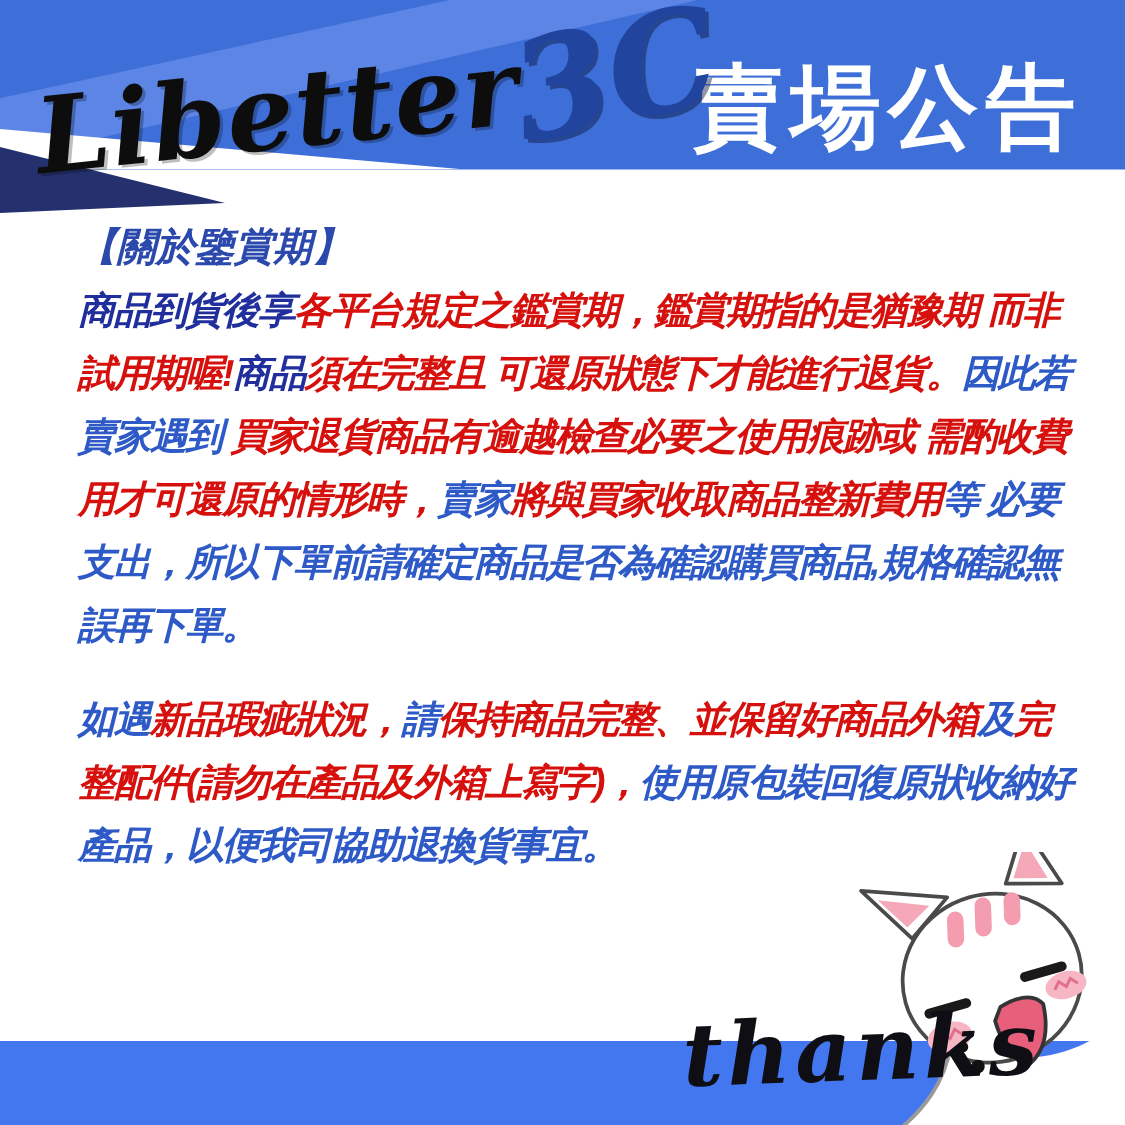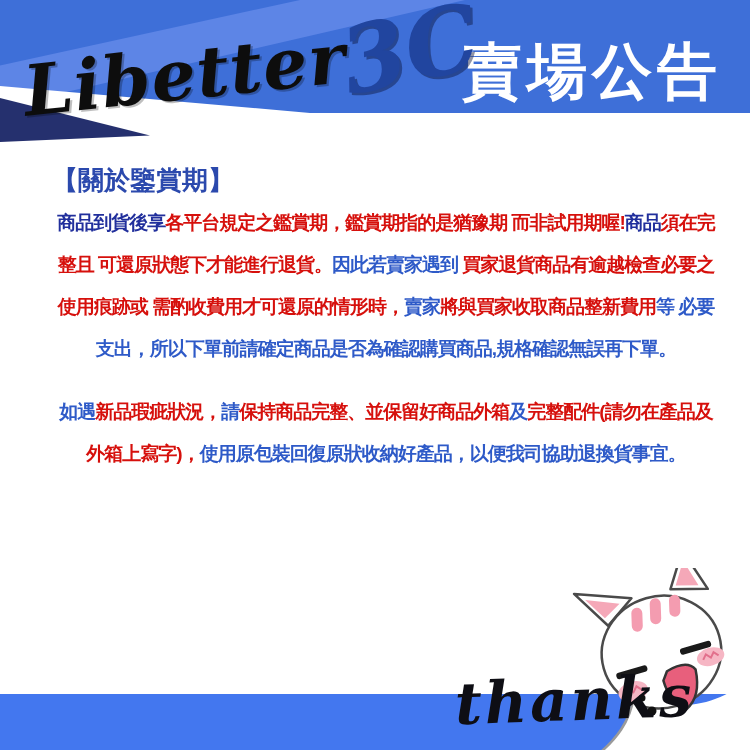--- a/index.html
+++ b/index.html
@@ -49,29 +49,29 @@
     text-shadow:2px 3px 0 rgba(10,20,60,0.45);
   }
   .banner-title {
     position:absolute; top:32px; right:28px; z-index:3;
     font-size:60px; font-weight:800; color:var(--banner_text);
     letter-spacing:5px;
   }
 
   
   .content {
-    position:absolute; top:158px; left:52px; width:668px; z-index:1;
+    position:absolute; top:142px; left:52px; width:668px; z-index:1;font-style:italic;
   }
   .section-title {
     font-size:26px; font-weight:800; color:var(--title_navy);
     line-height:44px;
   }
   .para {
-    font-size:19px; font-weight:800; line-height:42px;
-    letter-spacing:-1px; text-align:center;
+    font-size:25px; font-weight:800; line-height:42px;
+    letter-spacing:-1px; text-align:left;
   }
   .para + .para { margin-top:21px; }
   .run-navy { color:var(--navy); }
   .run-red  { color:var(--red); }
   .run-blue { color:var(--blue); }
 
   
   .band {
     position:absolute; left:0; top:694px; width:750px; height:56px;
     background:var(--band_blue); z-index:1;

